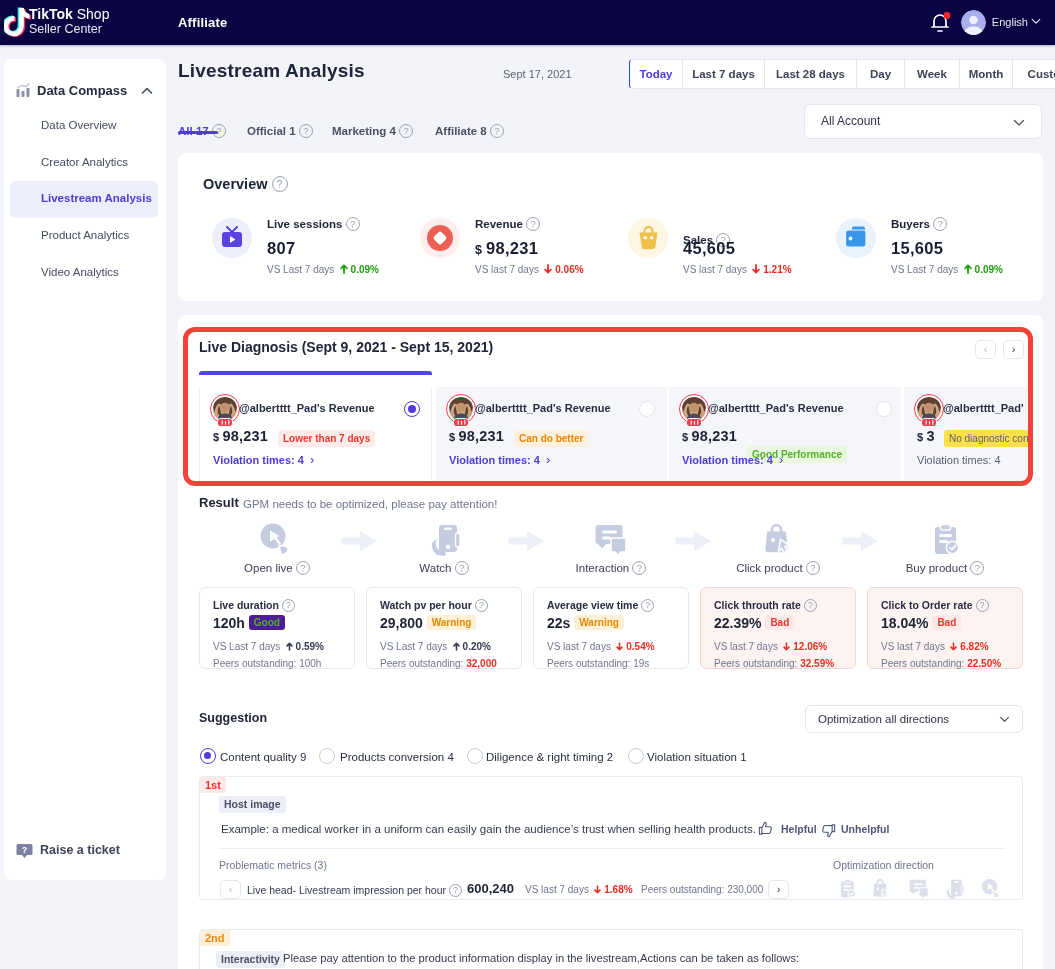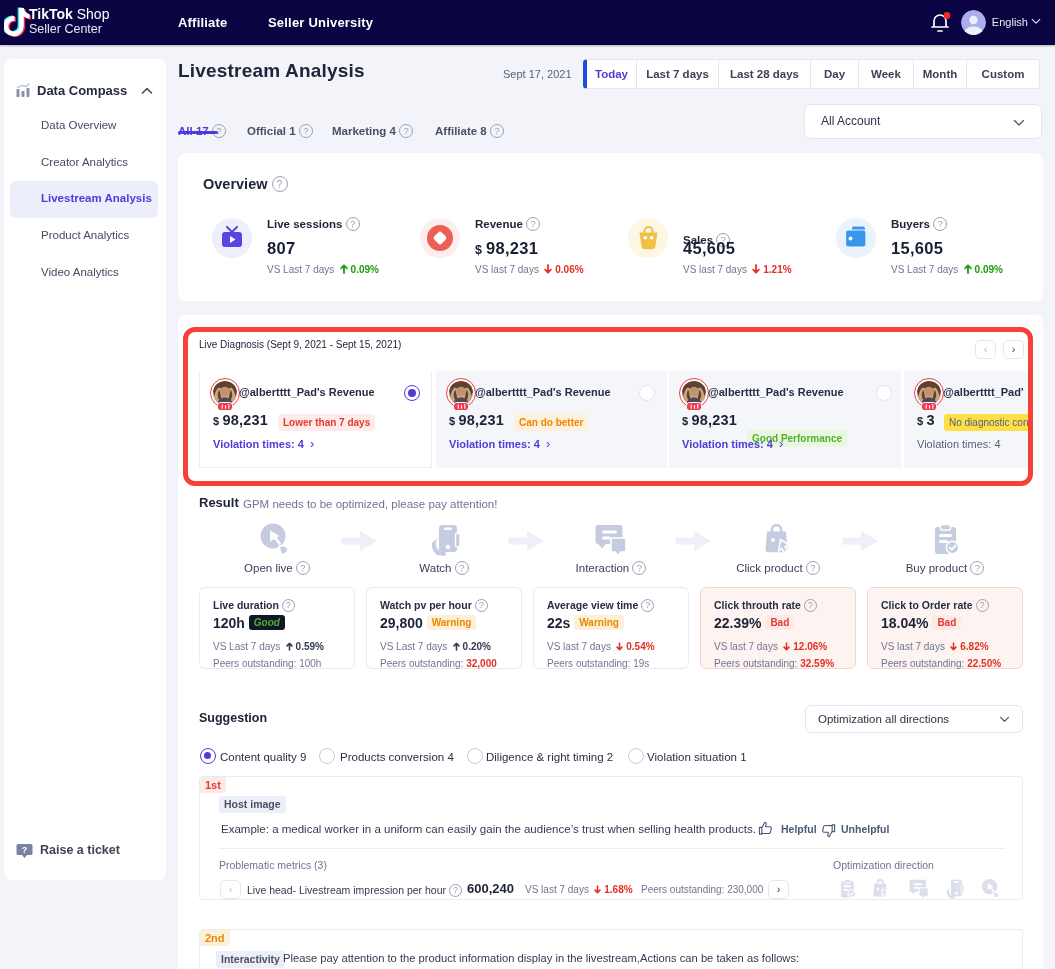--- a/index.html
+++ b/index.html
@@ -15,57 +15,57 @@
 #side { position:absolute; left:4px; top:59px; width:162px; height:821px; background:#fff; border-radius:8px; }
 #side .hd { position:absolute; left:33px; top:24px; font-size:13px; font-weight:bold; color:#252b40; }
 #side .item { position:absolute; left:37px; font-size:11.5px; color:#454b61; }
 #side .active-bg { position:absolute; left:6px; top:122px; width:148px; height:37px; background:#edeefb; border-radius:6px; }
 #side .active { color:#4f3bd8; font-weight:bold; }
 #raise { position:absolute; left:36px; top:784px; font-size:12.5px; font-weight:bold; color:#3e4459; }
 h1 { position:absolute; left:178px; top:60px; font-size:19px; font-weight:bold; color:#20263a; letter-spacing:.2px; }
 #datetxt { position:absolute; left:503px; top:68px; font-size:11px; color:#5c6275; }
 #btngrp { position:absolute; left:583px; top:59px; height:30px; display:flex; }
 #btngrp .b { height:30px; line-height:28px; background:#fff; border:1px solid #e5e6ee; border-left:none; font-size:11.5px; font-weight:bold; color:#3c4257; text-align:center; }
-#btngrp .b:first-child { border-left:4px solid #1d4ed8; border-radius:4px 0 0 4px; }
+#btngrp .b:first-child { border-left:1px solid #1d4ed8; border-radius:4px 0 0 4px;margin-left:46px; }
 #btngrp .b:last-child { border-radius:0 4px 4px 0; }
 #btngrp .b.on { color:#4f3bd8; }
 .tab { position:absolute; top:124px; font-size:11.5px; font-weight:bold; color:#4b5064; }
 .tab.on { color:#4f3bd8; }
 #tabline { position:absolute; left:178px; top:131px; width:40px; height:3px; background:#4f3bd8; border-radius:2px; }
 #accsel { position:absolute; left:804px; top:104px; width:238px; height:35px; background:#fff; border:1px solid #e3e5ed; border-radius:6px; font-size:12px; color:#2c3349; line-height:33px; padding-left:16px; }
 .q { display:inline-block; width:14px; height:14px; border:1px solid #9aa0b5; border-radius:50%; font-size:9.5px; line-height:12px; text-align:center; color:#9aa0b5; font-weight:400; vertical-align:1px; }
 .card { position:absolute; background:#fff; border-radius:8px; }
 #ov { left:178px; top:153px; width:865px; height:148px; }
 #big { left:178px; top:315px; width:865px; height:654px; border-radius:8px 8px 0 0; overflow:hidden; }
 .ovlabel { position:absolute; font-size:11.5px; font-weight:bold; color:#20263a; }
 .ovval { position:absolute; font-size:16.5px; font-weight:bold; color:#191f33; letter-spacing:.3px; }
 .ovvs { position:absolute; font-size:10px; color:#6f7590; }
 .icircle { position:absolute; width:40px; height:40px; border-radius:50%; }
 .up { color:#1f9c0e; font-weight:bold; }
 .dn { color:#e43023; font-weight:bold; }
 #ring { position:absolute; left:5px; top:12px; width:850px; height:159px; border:5px solid #f4413a; border-radius:12px; }
-.dc { position:absolute; top:56px; height:97px; background:#f5f6fa;padding-left:36px; }
+.dc { position:absolute; top:72px; height:97px; background:#f5f6fa;padding-left:36px; }
 .dc.sel { background:#fff; border:1px solid #eceef4; border-top:none; }
 .dc .uname { position:absolute; left:39px; top:15px; font-size:11px; font-weight:bold; color:#262c42; white-space:nowrap; }
 .dc .val { position:absolute; left:13px; top:41px; font-size:14.5px; font-weight:bold; color:#1d2336; letter-spacing:.2px; }
 .dc .val .d { font-size:11px; }
 .dc .tag { position:absolute; top:43px; height:17px; line-height:17px; border-radius:3px; padding:0 5px; font-size:10px; font-weight:bold; white-space:nowrap; }
 .dc .vio { position:absolute; left:13px; top:67px; font-size:11px; font-weight:bold; color:#4f3bd8; }
 .tag.red { background:#fdecea; color:#e5392e; }
 .tag.org { background:#fdf1dd; color:#ee8500; }
 .tag.grn { background:#e9f7e0; color:#54b02c;margin-top:16px; }
 .tag.gry { background:#fde047; color:#596078; font-weight:normal; }
 .mb { position:absolute; top:272px; width:156px; height:82px; background:#fff; border:1px solid #e8eaf0; border-radius:6px; font-size:11.5px; }
 .mb.bad { background:#fdf4f2; border-color:#f3d6d1;text-decoration:underline; }
 .mb .t { position:absolute; left:13px; top:11px; font-size:10.5px; font-weight:bold; color:#262c42; }
 .mb .v { position:absolute; left:13px; top:27px; font-size:14px; font-weight:bold; color:#1d2336; }
 .mb .vs { position:absolute; left:13px; top:53px; color:#6f7590; font-size:10px; }
 .mb .pr { position:absolute; left:13px; top:70px; color:#6f7590; font-size:10px; }
 .stag { display:inline-block; height:15px; line-height:15px; border-radius:3px; padding:0 5px; font-size:10px; font-weight:bold; vertical-align:2px; }
-.stag.grn { background:#0f172a; color:#4fae27;font-style:italic; }
+.stag.grn { background:#4c1d95; color:#4fae27; }
 .stag.org { background:#fdf0d8; color:#ea8800; }
 .stag.red { background:#fce9e8; color:#e5392e; }
 .redbold { color:#e43023; font-weight:bold; }
 .flab { position:absolute; top:246px; font-size:11.5px; color:#3c4257; text-align:center; }
 #sugttl { position:absolute; left:21px; top:396px; font-size:12.5px; font-weight:bold; color:#20263a; }
 #optsel { position:absolute; left:627px; top:390px; width:218px; height:28px; background:#fff; border:1px solid #e3e5ed; border-radius:6px; font-size:11.5px; color:#2c3349; line-height:26px; padding-left:12px; }
 .radio { position:absolute; top:433px; width:16px; height:16px; border:1px solid #c9cdda; border-radius:50%; background:#fff; }
 .radio.on { border:1.5px solid #4f3bd8; }
 .radio.on:after { content:""; position:absolute; left:3px; top:3px; width:7px; height:7px; background:#4f3bd8; border-radius:50%; }
 .rlabel { position:absolute; top:436px; font-size:11.5px; color:#2a3044; }
@@ -144,21 +144,20 @@
   <svg class="abs" style="left:4px;top:5px" width="27" height="33" viewBox="0 0 26 32">
     <path d="M14.5 3 v17.5 a5.2 5.2 0 1 1 -4.4 -5.1 v-4.6 a9.8 9.8 0 1 0 9 9.7 v-9.3 a11 11 0 0 0 5.6 2.2 v-4.5 a6.8 6.8 0 0 1 -5.5 -5.9 z" fill="#24f3ea" transform="translate(-1.3,-0.6)"></path>
     <path d="M14.5 3 v17.5 a5.2 5.2 0 1 1 -4.4 -5.1 v-4.6 a9.8 9.8 0 1 0 9 9.7 v-9.3 a11 11 0 0 0 5.6 2.2 v-4.5 a6.8 6.8 0 0 1 -5.5 -5.9 z" fill="#fb2a54" transform="translate(1.3,0.9)"></path>
     <path d="M14.5 3 v17.5 a5.2 5.2 0 1 1 -4.4 -5.1 v-4.6 a9.8 9.8 0 1 0 9 9.7 v-9.3 a11 11 0 0 0 5.6 2.2 v-4.5 a6.8 6.8 0 0 1 -5.5 -5.9 z" fill="#fff"></path>
   </svg>
   <div id="logo-txt">
     <div class="l1"><b>TikTok</b> Shop</div>
     <div class="l2">Seller Center</div>
   </div>
   <div class="nav" style="left:178px">Affiliate</div>
-  <div class="nav" style="left:268px">Seller University</div>
   <svg class="abs" style="left:930px;top:11px" width="22" height="24" viewBox="0 0 22 24">
     <path d="M4 16 v-6 a6 6 0 0 1 12 0 v6 m-14 0 h16" fill="none" stroke="#fff" stroke-width="1.7" stroke-linecap="round" stroke-linejoin="round"></path>
     <path d="M8 20 h4" stroke="#fff" stroke-width="1.7" stroke-linecap="round"></path>
     <circle cx="17" cy="4.5" r="3.4" fill="#f22828"></circle>
   </svg>
   <svg class="abs" style="left:961px;top:10px" width="25" height="25" viewBox="0 0 25 25">
     <defs>
         <clipPath id="avc">
           <circle cx="12.5" cy="12.5" r="12.5"></circle>
         </clipPath>
@@ -264,21 +263,21 @@
     <circle cx="6.5" cy="13.5" r="1.9" fill="#fff"></circle>
   </svg>
   <div class="ovlabel" style="left:713px;top:64px">Buyers <span class="q">?</span></div>
   <div class="ovval" style="left:713px;top:86px">15,605</div>
   <div class="ovvs" style="left:713px;top:111px">VS Last 7 days &nbsp;<span class="up"><svg width="8" height="10" viewBox="0 0 8 10" style="vertical-align:-1px">
           <use href="#arrup"></use>
         </svg> 0.09%</span></div>
 </div>
 
 <div class="card" id="big">
-  <div style="position:absolute;left:21px;top:24px;font-size:10px;font-weight:normal;color:#20263a">Live Diagnosis (Sept 9, 2021 - Sept 15, 2021)</div>
+  <div style="position:absolute;left:21px;top:24px;font-size:14px;font-weight:bold;color:#20263a">Live Diagnosis (Sept 9, 2021 - Sept 15, 2021)</div>
   <div class="navbtn" style="left:797px;top:25px;color:#b9bdcc">‹</div>
   <div class="navbtn" style="left:825px;top:25px">›</div>
 
   <div style="position:absolute;left:21px;top:56px;width:233px;height:4px;background:#5145e0;border-radius:3px 3px 0 0"></div>
   <div class="dc sel" style="left:21px;width:233px">
     <div class="abs" style="left:10px;top:7px;width:30px;height:30px;border:1.5px solid #ee3b4e;border-radius:50%;background:#fff"></div>
     <svg class="abs" style="left:13px;top:10px" width="24" height="24" viewBox="0 0 30 30">
         <use href="#avat"></use>
       </svg>
     <div class="abs" style="left:17px;top:31px;width:16px;height:9px;background:#ee3b4e;border:1px solid #fff;border-radius:3.5px"></div>

